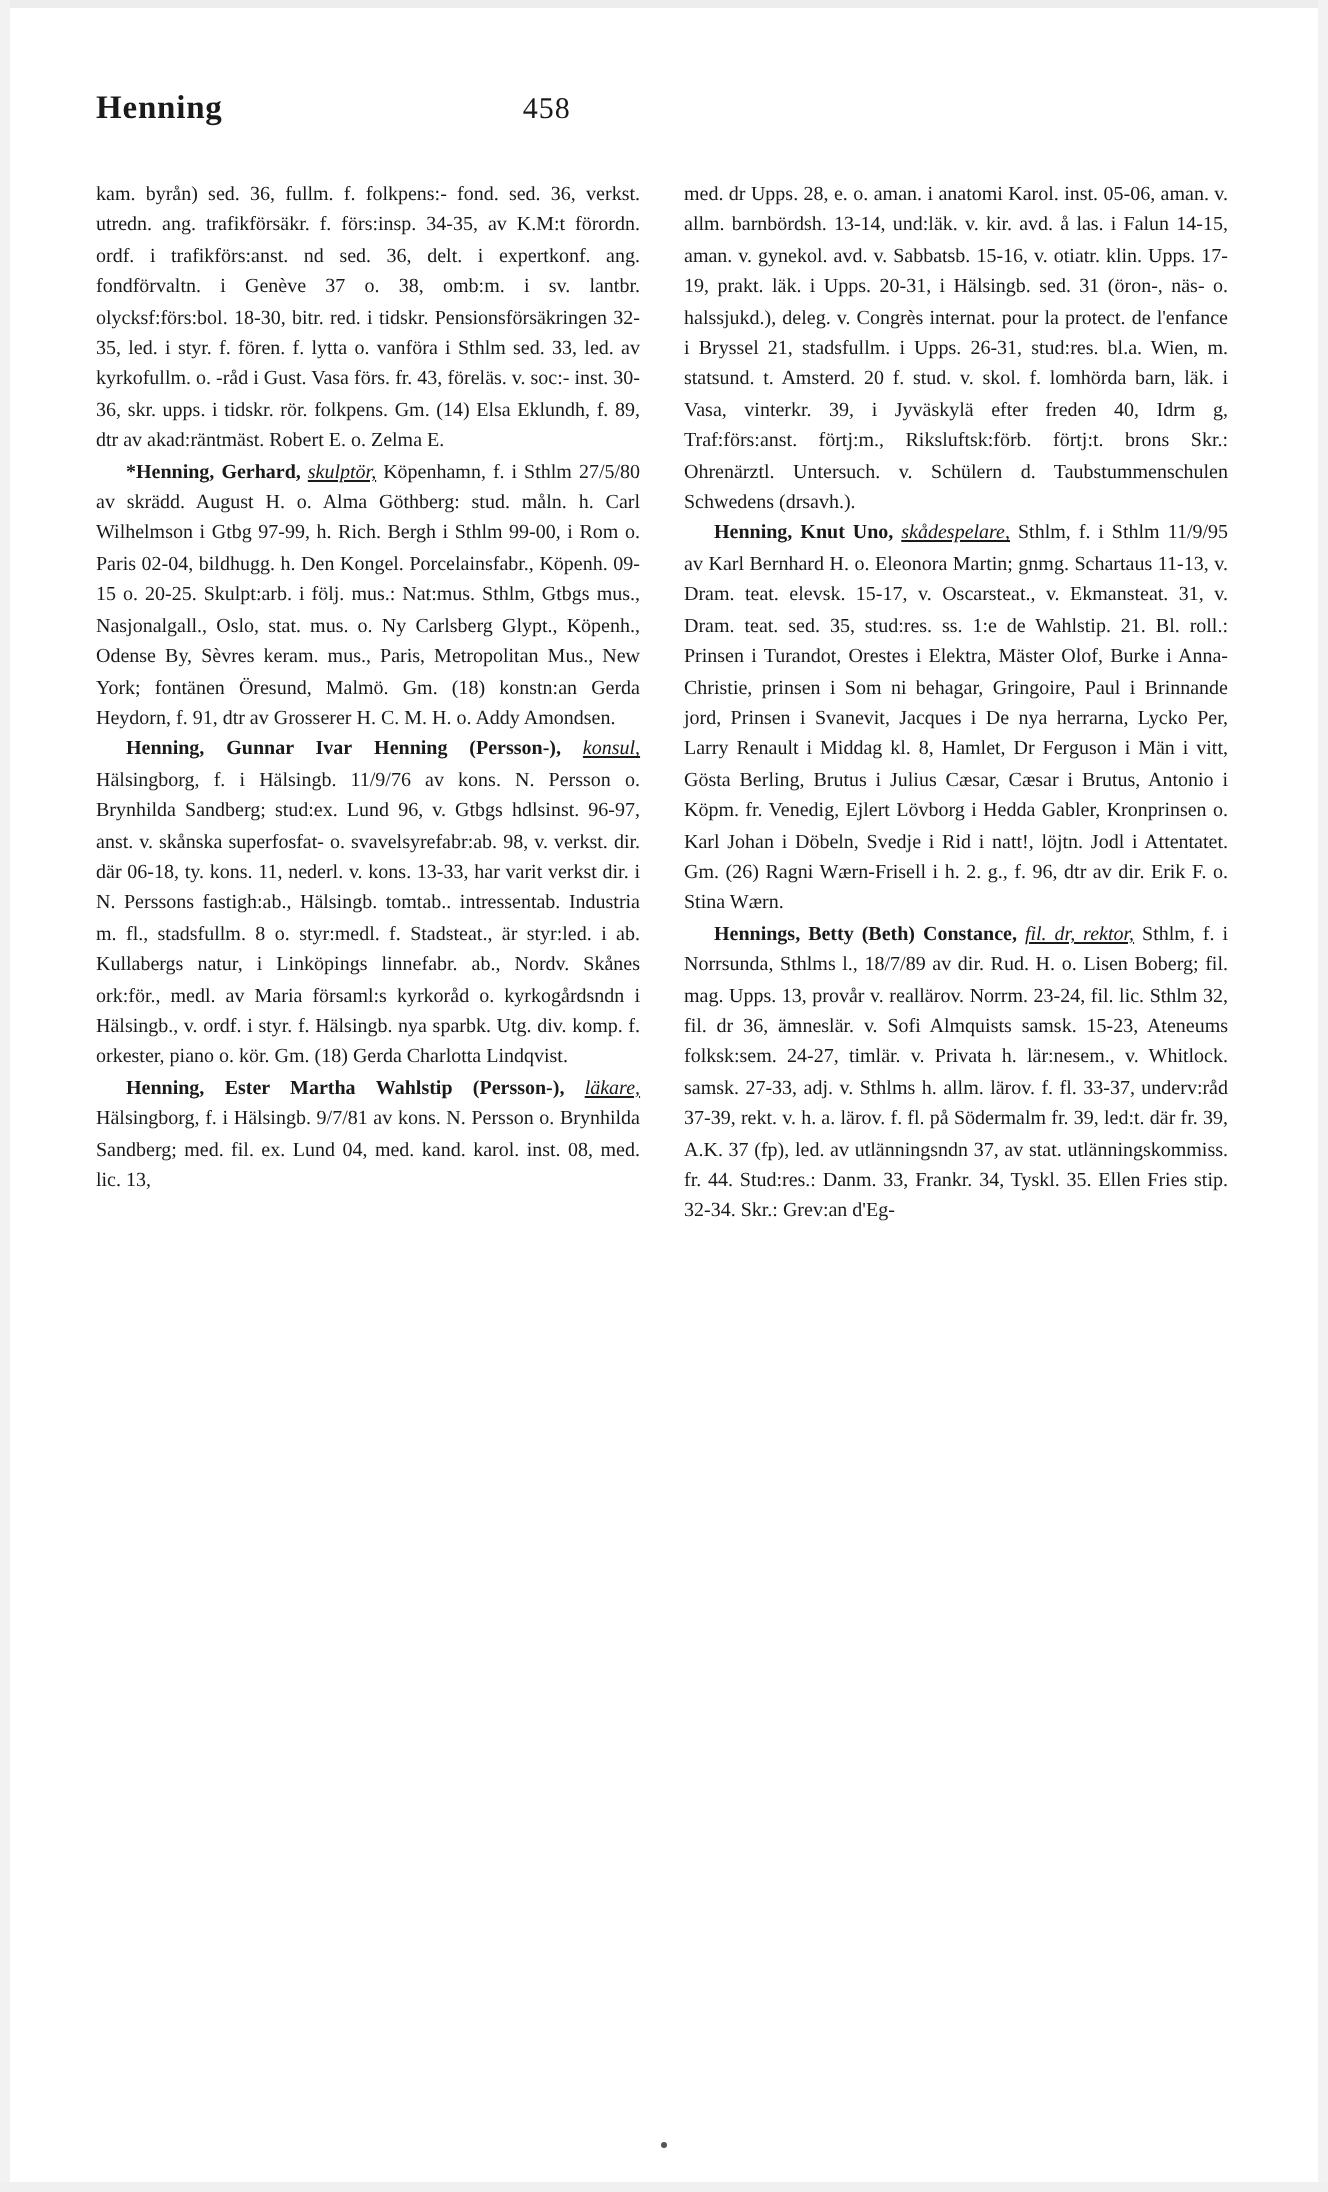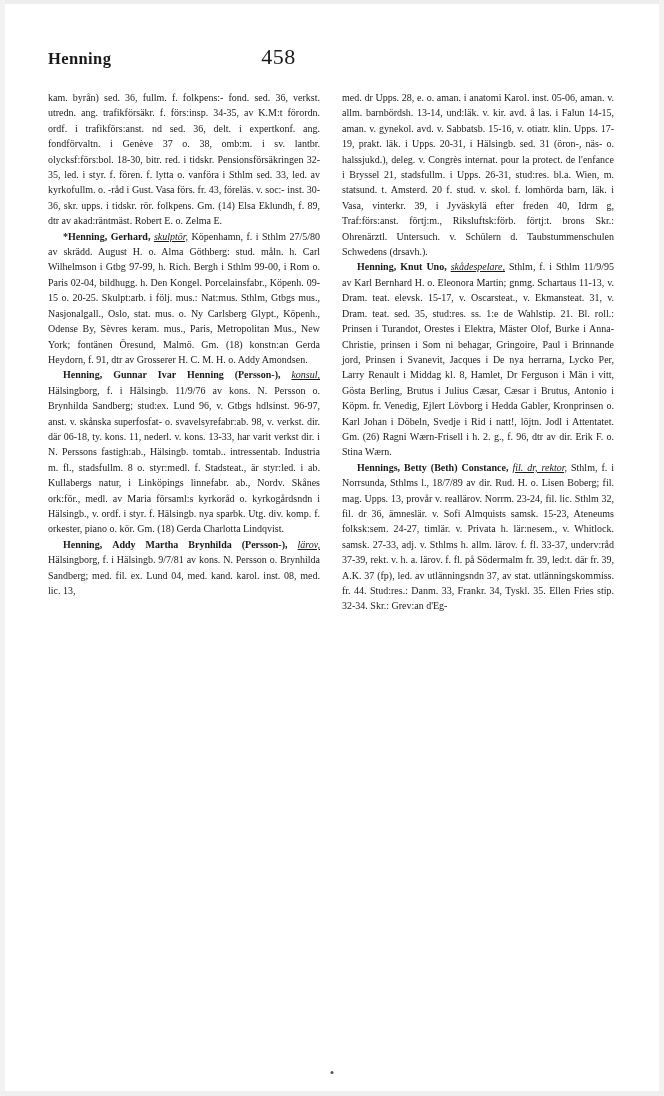--- a/index.html
+++ b/index.html
@@ -28,21 +28,21 @@
     align-items: baseline;
     margin-bottom: 18px;
     height: 28px;
   }
   .header .hdr-word {
     font-size: 16.5px;
     font-weight: bold;
     letter-spacing: 0.4px;
   }
   .header .hdr-page {
-    font-size: 22px;
+    font-size: 15px;
     margin-left: 150px;
     letter-spacing: 0.5px;
   }
   .columns {
     display: flex;
     gap: 22px;
     position: relative;
   }
   .col {
     width: 272px;
@@ -100,21 +100,21 @@
   <div class="columns">
 
     <div class="col">
 
       <p class="para"><span>kam. byrån) sed. 36, fullm. f. folkpens:- fond. sed. 36, verkst. utredn. ang. trafikförsäkr. f. förs:insp. 34-35, av K.M:t förordn. ordf. i trafikförs:anst. nd sed. 36, delt. i expertkonf. ang. fondförvaltn. i Genève 37 o. 38, omb:m. i sv. lantbr. olycksf:förs:bol. 18-30, bitr. red. i tidskr. Pensionsförsäkringen 32-35, led. i styr. f. fören. f. lytta o. vanföra i Sthlm sed. 33, led. av kyrkofullm. o. -råd i Gust. Vasa förs. fr. 43, föreläs. v. soc:- inst. 30-36, skr. upps. i tidskr. rör. folkpens. Gm. (14) Elsa Eklundh, f. 89, dtr av akad:räntmäst. Robert E. o. Zelma E.</span></p>
 
       <p class="para indent"><span class="nm">*</span><span class="nm">Henning,</span> <span class="nm">Gerhard,</span> <span class="it">skulptör,</span> <span>Köpenhamn, f. i Sthlm 27/5/80 av skrädd. August H. o. Alma Göthberg: stud. måln. h. Carl Wilhelmson i Gtbg 97-99, h. Rich. Bergh i Sthlm 99-00, i Rom o. Paris 02-04, bildhugg. h. Den Kongel. Porcelainsfabr., Köpenh. 09-15 o. 20-25. Skulpt:arb. i följ. mus.: Nat:mus. Sthlm, Gtbgs mus., Nasjonalgall., Oslo, stat. mus. o. Ny Carlsberg Glypt., Köpenh., Odense By, Sèvres keram. mus., Paris, Metropolitan Mus., New York; fontänen Öresund, Malmö. Gm. (18) konstn:an Gerda Heydorn, f. 91, dtr av Grosserer H. C. M. H. o. Addy Amondsen.</span></p>
 
       <p class="para indent"><span class="nm">Henning,</span> <span class="nm">Gunnar Ivar</span> <span class="nm">Henning (Persson-),</span> <span class="it">konsul,</span> <span>Hälsingborg, f. i Hälsingb. 11/9/76 av kons. N. Persson o. Brynhilda Sandberg; stud:ex. Lund 96, v. Gtbgs hdlsinst. 96-97, anst. v. skånska superfosfat- o. svavelsyrefabr:ab. 98, v. verkst. dir. där 06-18, ty. kons. 11, nederl. v. kons. 13-33, har varit verkst dir. i N. Perssons fastigh:ab., Hälsingb. tomtab.. intressentab. Industria m. fl., stadsfullm. 8 o. styr:medl. f. Stadsteat., är styr:led. i ab. Kullabergs natur, i Linköpings linnefabr. ab., Nordv. Skånes ork:för., medl. av Maria församl:s kyrkoråd o. kyrkogårdsndn i Hälsingb., v. ordf. i styr. f. Hälsingb. nya sparbk. Utg. div. komp. f. orkester, piano o. kör. Gm. (18) Gerda Charlotta Lindqvist.</span></p>
 
-      <p class="para indent"><span class="nm">Henning,</span> <span class="nm">Addy Martha</span> <span class="nm">Brynhilda (Persson-),</span> <span class="it">lärov,</span> <span>Hälsingborg, f. i Hälsingb. 9/7/81 av kons. N. Persson o. Brynhilda Sandberg; med. fil. ex. Lund 04, med. kand. karol. inst. 08, med. lic. 13,</span></p>
+      <p class="para indent"><span class="nm">Henning,</span> <span class="nm">Ester Martha</span> <span class="nm">Wahlstip (Persson-),</span> <span class="it">läkare,</span> <span>Hälsingborg, f. i Hälsingb. 9/7/81 av kons. N. Persson o. Brynhilda Sandberg; med. fil. ex. Lund 04, med. kand. karol. inst. 08, med. lic. 13,</span></p>
 
     </div>
 
     <div class="col">
 
       <p class="para"><span>med. dr Upps. 28, e. o. aman. i anatomi Karol. inst. 05-06, aman. v. allm. barnbördsh. 13-14, und:läk. v. kir. avd. å las. i Falun 14-15, aman. v. gynekol. avd. v. Sabbatsb. 15-16, v. otiatr. klin. Upps. 17-19, prakt. läk. i Upps. 20-31, i Hälsingb. sed. 31 (öron-, näs- o. halssjukd.), deleg. v. Congrès internat. pour la protect. de l'enfance i Bryssel 21, stadsfullm. i Upps. 26-31, stud:res. bl.a. Wien, m. statsund. t. Amsterd. 20 f. stud. v. skol. f. lomhörda barn, läk. i Vasa, vinterkr. 39, i Jyväskylä efter freden 40, Idrm g, Traf:förs:anst. förtj:m., Riksluftsk:förb. förtj:t. brons Skr.: Ohrenärztl. Untersuch. v. Schülern d. Taubstummenschulen Schwedens (drsavh.).</span></p>
 
       <p class="para indent"><span class="nm">Henning,</span> <span class="nm">Knut Uno,</span> <span class="it">skådespelare,</span> <span>Sthlm, f. i Sthlm 11/9/95 av Karl Bernhard H. o. Eleonora Martin; gnmg. Schartaus 11-13, v. Dram. teat. elevsk. 15-17, v. Oscarsteat., v. Ekmansteat. 31, v. Dram. teat. sed. 35, stud:res. ss. 1:e de Wahlstip. 21. Bl. roll.: Prinsen i Turandot, Orestes i Elektra, Mäster Olof, Burke i Anna-Christie, prinsen i Som ni behagar, Gringoire, Paul i Brinnande jord, Prinsen i Svanevit, Jacques i De nya herrarna, Lycko Per, Larry Renault i Middag kl. 8, Hamlet, Dr Ferguson i Män i vitt, Gösta Berling, Brutus i Julius Cæsar, Cæsar i Brutus, Antonio i Köpm. fr. Venedig, Ejlert Lövborg i Hedda Gabler, Kronprinsen o. Karl Johan i Döbeln, Svedje i Rid i natt!, löjtn. Jodl i Attentatet. Gm. (26) Ragni Wærn-Frisell i h. 2. g., f. 96, dtr av dir. Erik F. o. Stina Wærn.</span></p>
 
       <p class="para indent"><span class="nm">Hennings,</span> <span class="nm">Betty (Beth)</span> <span class="nm">Constance,</span> <span class="it">fil. dr, rektor,</span> <span>Sthlm, f. i Norrsunda, Sthlms l., 18/7/89 av dir. Rud. H. o. Lisen Boberg; fil. mag. Upps. 13, provår v. reallärov. Norrm. 23-24, fil. lic. Sthlm 32, fil. dr 36, ämneslär. v. Sofi Almquists samsk. 15-23, Ateneums folksk:sem. 24-27, timlär. v. Privata h. lär:nesem., v. Whitlock. samsk. 27-33, adj. v. Sthlms h. allm. lärov. f. fl. 33-37, underv:råd 37-39, rekt. v. h. a. lärov. f. fl. på Södermalm fr. 39, led:t. där fr. 39, A.K. 37 (fp), led. av utlänningsndn 37, av stat. utlänningskommiss. fr. 44. Stud:res.: Danm. 33, Frankr. 34, Tyskl. 35. Ellen Fries stip. 32-34. Skr.: Grev:an d'Eg-</span></p>

